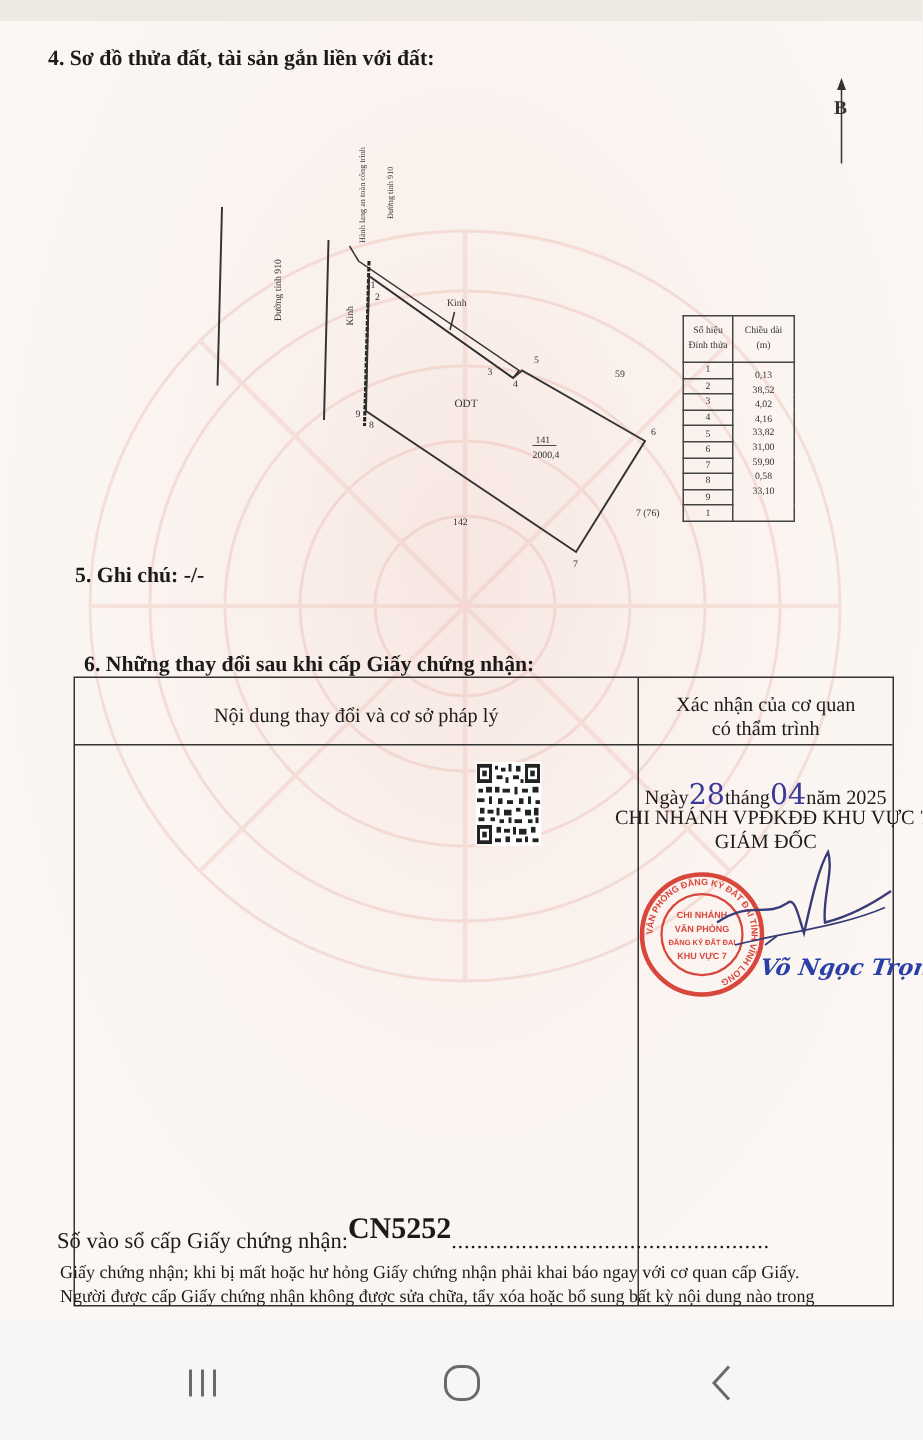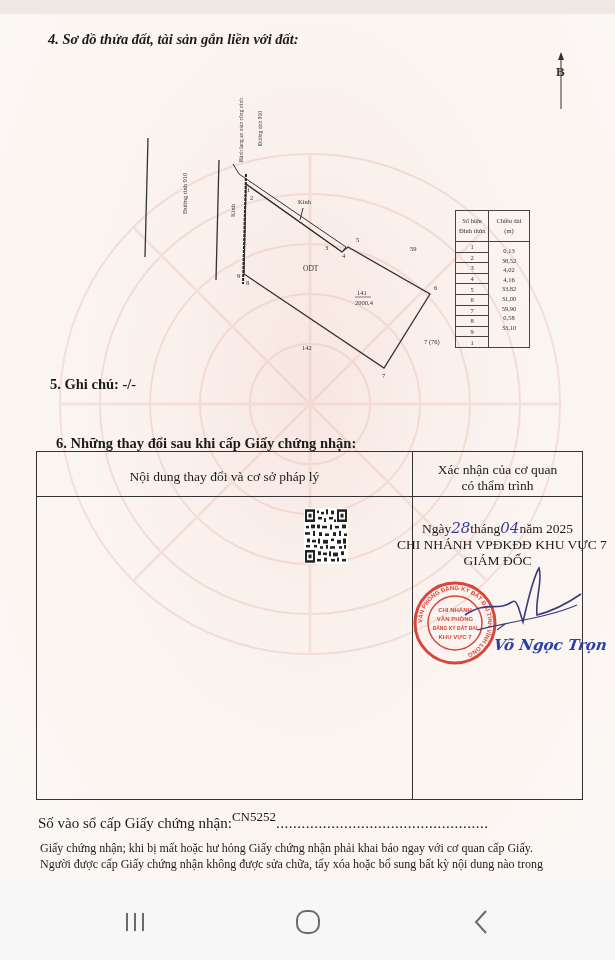--- a/index.html
+++ b/index.html
@@ -10,50 +10,50 @@
     color: #1d1b1a;
   }
   .topbar { position: absolute; left: 0; top: 0; width: 615px; height: 14px; background: #eeeae3; border-bottom: 1px solid #e2ddd5; }
   .page {
     position: absolute; left: 0; top: 14px; width: 615px; height: 866px;
     background: radial-gradient(ellipse at 50% 42%, #f7e6e1 0%, #faf0ec 30%, #fbf5f1 55%, #fcf8f5 100%);
     overflow: hidden;
   }
   .watermark { position: absolute; left: 20px; top: 130px; width: 580px; height: 600px; opacity: .35; pointer-events: none; }
   .h { position: absolute; font-weight: bold; font-size: 14.5px; }
-  #sec4 { left: 48px; top: 17px; font-style: italic; }
+  #sec4 { left: 32px; top: 17px; }
   #sec5 { left: 50px; top: 362px; }
   #sec6 { left: 56px; top: 421px; }
   .map { position: absolute; left: 0; top: 0; width: 615px; height: 380px; }
   .map text { font-family: "Liberation Serif", serif; fill: #333; }
   .ctable { position: absolute; left: 455px; top: 196px; border-collapse: collapse; font-size: 6.5px; color: #333; }
   .ctable td { border: 1px solid #444; text-align: center; padding: 0; }
   .ctable .hd td { height: 30px; line-height: 10px; }
   .ctable .c1 { width: 32px; height: 9.6px; line-height: 9px; }
   .ctable .c2 { width: 40px; }
   .lenlist { display: flex; flex-direction: column; justify-content: flex-start; padding-top: 4px; }
   .lenlist span { height: 9.6px; line-height: 9.6px; display:block; }
   .changes {
-    position: absolute; left: 36px; top: 437px; width: 547px; height: 349px;
+    position: absolute; left: 49px; top: 437px; width: 547px; height: 420px;
     border: 1.3px solid #333; box-sizing: border-box;
   }
   .changes .vline { position: absolute; left: 375px; top: 0; bottom: 0; border-left: 1.2px solid #333; }
   .changes .hline { position: absolute; left: 0; right: 0; top: 44px; border-top: 1.2px solid #333; }
   .th1 { position: absolute; left: 0; width: 375px; top: 17px; text-align: center; font-size: 13.5px; }
   .th2 { position: absolute; left: 376px; right: 0; top: 10px; text-align: center; font-size: 13.5px; line-height: 16px; }
   .qr { position: absolute; left: 267px; top: 56px; width: 44px; height: 56px; }
   .sig-date { position: absolute; left: 376px; right: 0; top: 67px; text-align: center; font-size: 13.5px; }
-  .sig-date .hw { font-family: "DejaVu Serif", serif; color: #3b3a9a; font-style: italic; font-size: 15px; }
+  .sig-date .hw { font-family: "DejaVu Serif", serif; color: #3b3a9a; font-size: 19px; }
   .sig-org { position: absolute; left: 360px; right: -8px; top: 85px; text-align: center; font-size: 13.5px; white-space: nowrap; }
   .sig-title { position: absolute; left: 376px; right: 0; top: 101px; text-align: center; font-size: 13.5px; }
   .stamp { position: absolute; left: 375px; top: 128px; width: 86px; height: 86px; }
   .signature { position: absolute; left: 420px; top: 108px; width: 130px; height: 90px; }
   .signer { position: absolute; left: 457px; top: 184px; font-family: "DejaVu Serif", serif; font-style: italic; font-weight: bold; color: #2a3fa8; font-size: 15px; transform: skewX(-8deg); white-space: nowrap; }
   .regno { position: absolute; left: 38px; top: 801px; font-size: 15px; }
-  .regno .val { position: relative; top: -7px; font-size: 13px; }
+  .regno .val { position: relative; top: -7px; font-size: 20px; font-weight: bold; }
   .regno .dots { letter-spacing: 0.5px; }
   .notice { position: absolute; left: 40px; top: 826px; width: 560px; font-size: 12px; line-height: 16px; }
   .navbar { position: absolute; left: 0; top: 880px; width: 615px; height: 80px; background: #f6f6f6; }
   .nav-btn { position: absolute; top: 22px; width: 50px; height: 40px; display: flex; align-items: center; justify-content: center; cursor: pointer; }
   #nav-recent { left: 110px; }
   #nav-home { left: 283px; }
   #nav-back { left: 456px; }
 </style>
 </head>
 <body>

